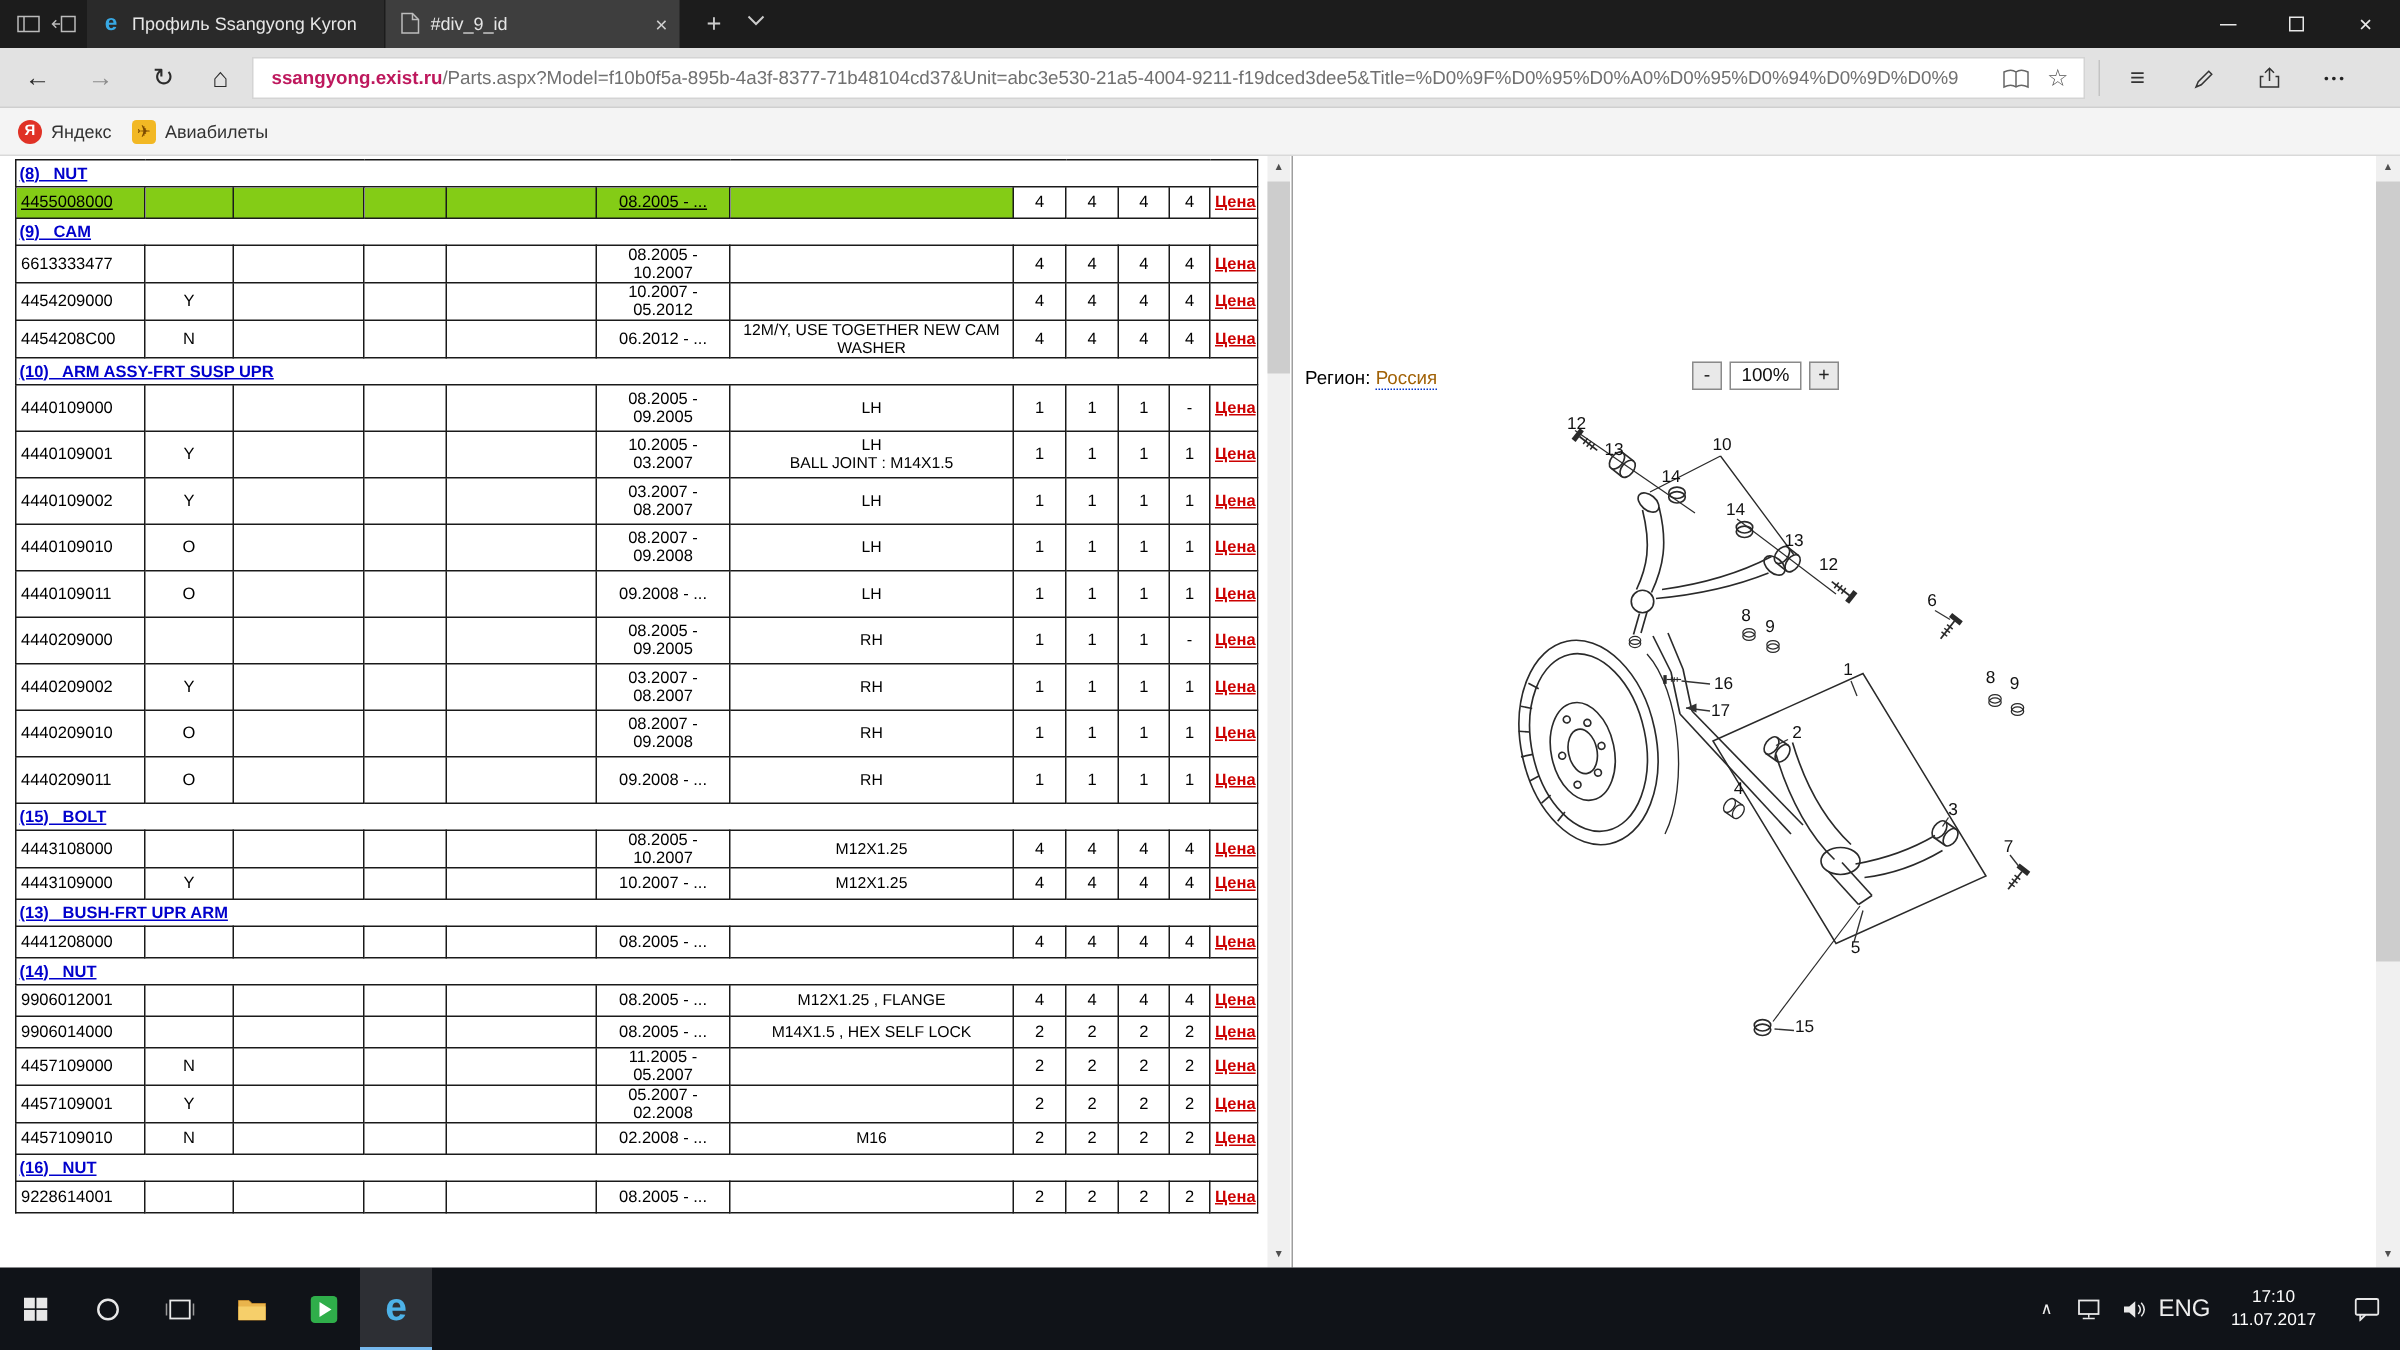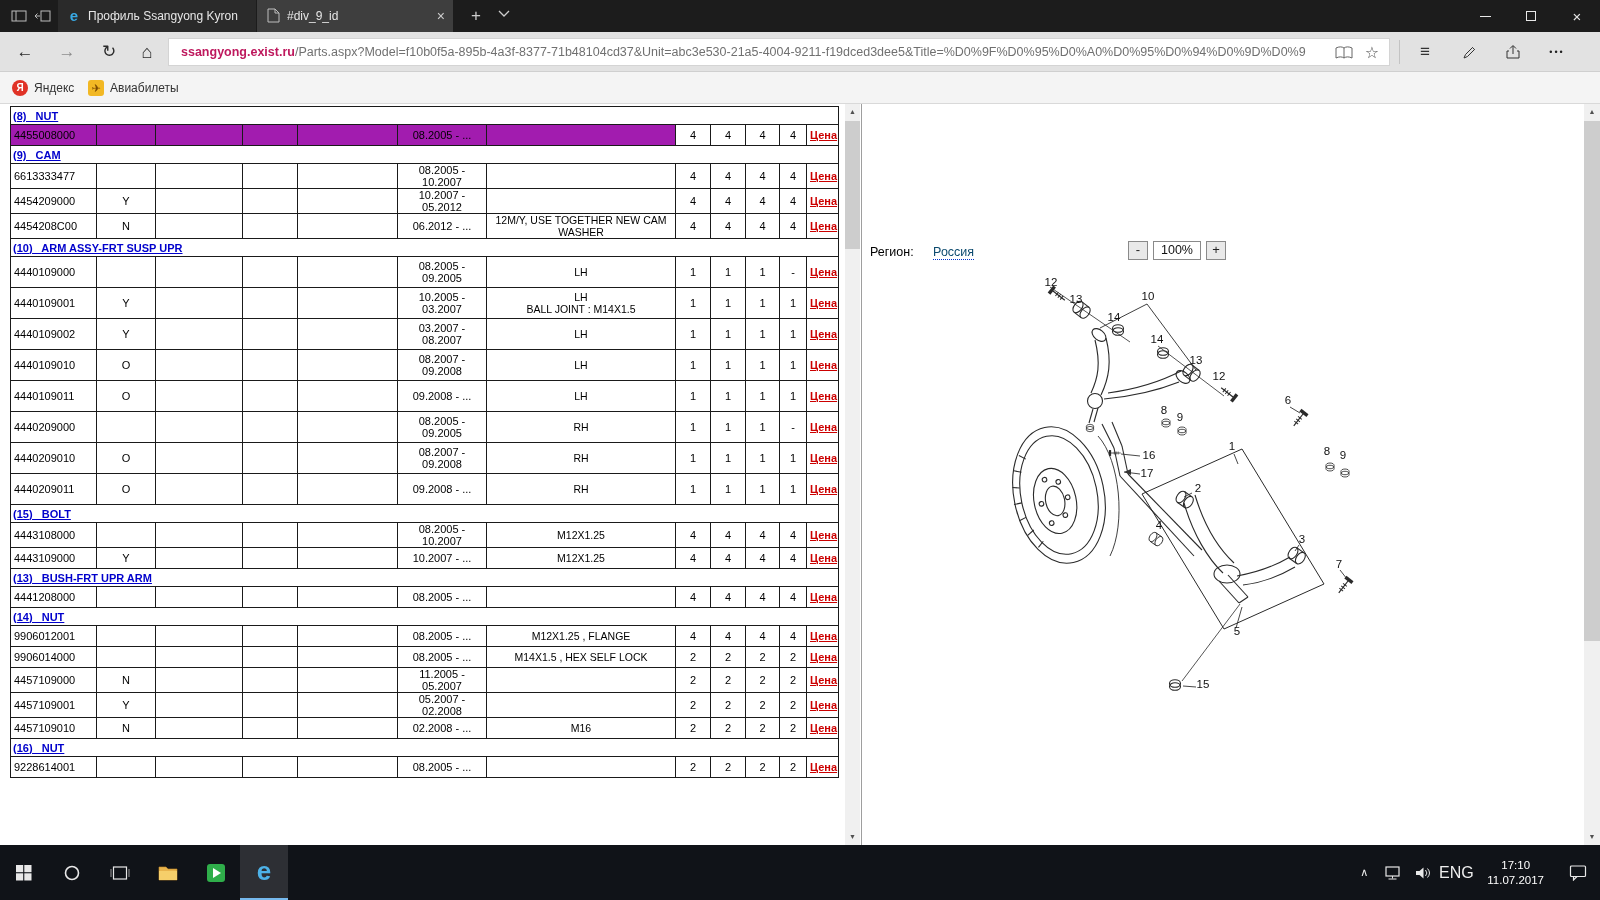--- a/index.html
+++ b/index.html
@@ -73,40 +73,40 @@
   tr.section-row { height:18px; }
   tr.section-row td { border:1px solid #1a1a1a; padding-left:2px; }
   .section-link { color:#0000cc; font-weight:bold; text-decoration:underline; white-space:pre; font-size:11px; }
   td.c0 { text-align:left; padding-left:4px; }
   td.c1 { text-align:center; }
   td.c5 { text-align:center; }
   td.c6 { text-align:center; white-space:pre-line; line-height:12px; font-size:10.5px; }
   td.qty { text-align:center; padding:0; }
   td.price { text-align:right; padding:0; }
   .price-link { color:#cc0000; font-weight:bold; text-decoration:underline; font-size:11px; }
-  tr.hl td:nth-child(-n+7) { background:#a21caf; }
+  tr.hl td:nth-child(-n+7) { background:#84cc16;text-decoration:underline; }
 
   
   .vscroll { position:absolute; top:0; height:741px; background:#f0f0f0; }
   #table-scrollbar { left:845px; width:15px; }
   #main-scrollbar { left:1584px; width:16px; }
   .sb-arrow { position:absolute; left:0; right:0; height:16px; text-align:center; font-size:7px;
               color:#505050; line-height:16px; }
   .sb-arrow.up { top:0; }
   .sb-arrow.down { bottom:0; }
   .sb-thumb { position:absolute; left:0; right:0; background:#cdcdcd; }
   #table-thumb { top:17px; height:128px; }
   #main-thumb { top:17px; height:520px; }
 
   
   #right-pane { position:absolute; left:861px; top:0; width:723px; height:741px;
                 border-left:1px solid #9e9e9e; background:#fff; }
   #diagram-svg { position:absolute; left:0; top:0; }
   #region-line { position:absolute; left:8px; top:141px; font-size:12.5px; color:#000; }
-  #region-link { color:#0c4a6e; text-decoration:none; border-bottom:1px dotted #0033cc;margin-left:16px; }
+  #region-link { color:#a16207; text-decoration:none; border-bottom:1px dotted #0033cc; }
   #zoom-controls { position:absolute; left:266px; top:137px; display:flex; gap:5px; align-items:center; }
   .zoom-btn { width:20px; height:19px; border:1px solid #8a8a8a; background:#e9e9e9; font-size:13px;
               text-align:center; line-height:16px; color:#222; }
   .zoom-level { width:48px; height:19px; border:1px solid #8a8a8a; background:#fff; font-size:12.5px;
                 text-align:center; line-height:17px; color:#111; }
   .callout { font-size:11.5px; fill:#111; text-anchor:middle; font-family:"Liberation Sans","DejaVu Sans",sans-serif; }
 
   
   #taskbar { position:absolute; left:0; top:845px; width:1600px; height:55px; background:#101318;
              display:flex; align-items:stretch; }
@@ -381,20 +381,34 @@
               <td class="c1"></td>
               <td class="c2"></td>
               <td class="c3"></td>
               <td class="c4"></td>
               <td class="c5">08.2005 - 09.2005</td>
               <td class="c6">RH</td>
               <td class="qty">1</td>
               <td class="qty">1</td>
               <td class="qty">1</td>
               <td class="qty">-</td>
+              <td class="price"><span class="price-link">Цена</span></td>
+            </tr>
+            <tr class="data-row tall">
+              <td class="c0">4440209002</td>
+              <td class="c1">Y</td>
+              <td class="c2"></td>
+              <td class="c3"></td>
+              <td class="c4"></td>
+              <td class="c5">03.2007 - 08.2007</td>
+              <td class="c6">RH</td>
+              <td class="qty">1</td>
+              <td class="qty">1</td>
+              <td class="qty">1</td>
+              <td class="qty">1</td>
               <td class="price"><span class="price-link">Цена</span></td>
             </tr>
             <tr class="data-row tall">
               <td class="c0">4440209010</td>
               <td class="c1">O</td>
               <td class="c2"></td>
               <td class="c3"></td>
               <td class="c4"></td>
               <td class="c5">08.2007 - 09.2008</td>
               <td class="c6">RH</td>

